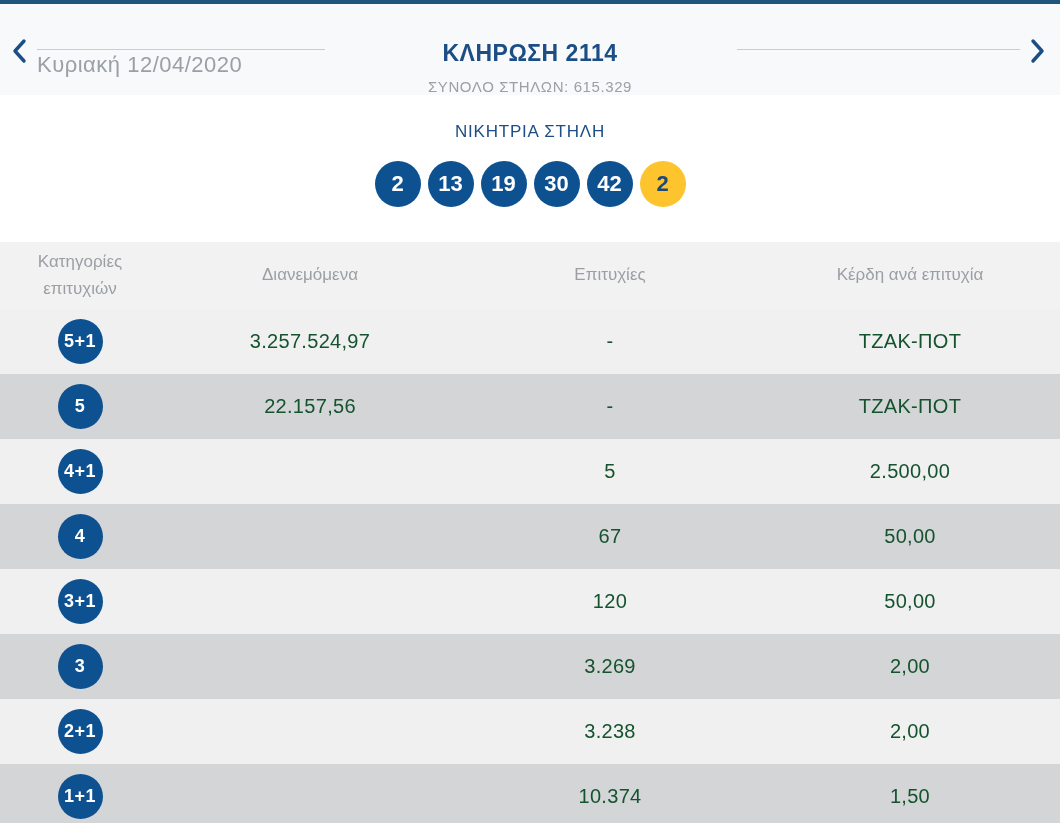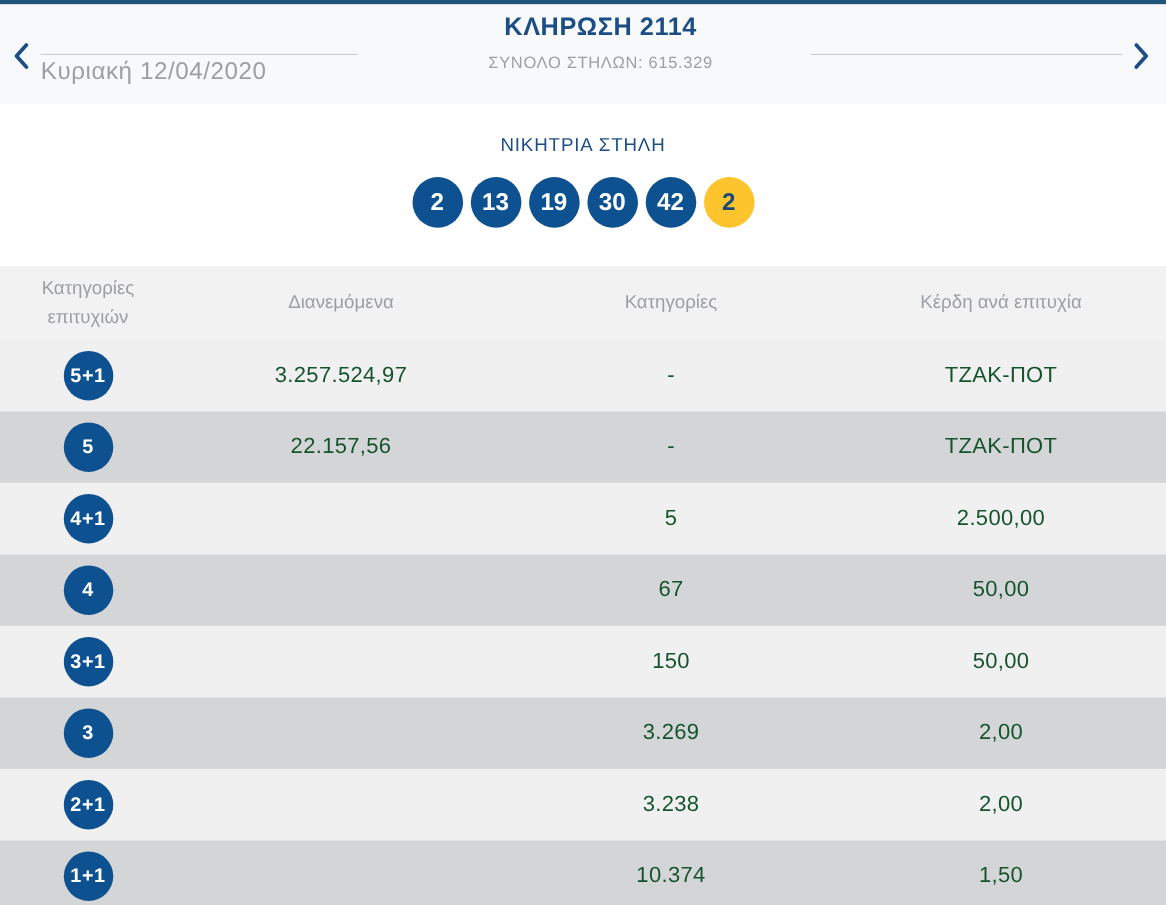--- a/index.html
+++ b/index.html
@@ -12,22 +12,22 @@
   .drawnav { position:relative; height:91px; background:#f8f9fa; }
   .nav-btn { position:absolute; top:33px; width:30px; height:30px; border:none;
     background:transparent; cursor:pointer; display:flex; align-items:center; justify-content:center; }
   .nav-btn.prev { left:4px; }
   .nav-btn.next { right:8px; }
   .nav-line { position:absolute; top:45px; height:1px; background:#c9cdd1; }
   .nav-line.left  { left:37px;  width:288px; }
   .nav-line.right { right:40px; width:283px; }
   .draw-date { position:absolute; left:37px; top:48px; font-size:22px;
     color:#9aa0a6; letter-spacing:0.5px; }
-  .nav-center { position:absolute; left:50%; top:7px; transform:translateX(-50%);
-    text-align:center; white-space:nowrap;margin-left:16px; }
+  .nav-center { position:absolute; left:50%; top:36px; transform:translateX(-50%);
+    text-align:center; white-space:nowrap; }
   .draw-title { font-size:23px; font-weight:bold; color:#1c4e85; letter-spacing:0.5px; }
   .draw-sub { margin-top:11px; font-size:15px; color:#9ba0a5; letter-spacing:0.6px; }
 
   
   .winning { text-align:center; }
   .winning-title { margin-top:27px; font-size:17px; font-weight:normal;
     color:#1c4e85; letter-spacing:0.8px; }
   .balls { margin-top:19px; display:flex; justify-content:center; gap:7px; }
   .ball { width:46px; height:46px; border-radius:50%; background:#0e5191;
     color:#fff; font-size:22px; font-weight:bold; line-height:46px; text-align:center; }
@@ -98,21 +98,21 @@
   <colgroup>
       <col class="c1">
       <col class="c2">
       <col class="c3">
       <col class="c4">
     </colgroup>
   <thead>
     <tr>
       <th>Κατηγορίες επιτυχιών</th>
       <th>Διανεμόμενα</th>
-      <th>Κατηγορίες</th>
+      <th>Επιτυχίες</th>
       <th>Κέρδη ανά επιτυχία</th>
     </tr>
   </thead>
   <tbody id="rows">
       <tr>
         <td><span class="badge">5+1</span></td>
         <td><span class="val">3.257.524,97</span></td>
         <td><span class="val">-</span></td>
         <td><span class="val">ΤΖΑΚ-ΠΟΤ</span></td>
       </tr>
@@ -130,21 +130,21 @@
       </tr>
       <tr>
         <td><span class="badge">4</span></td>
         <td><span class="val"></span></td>
         <td><span class="val">67</span></td>
         <td><span class="val">50,00</span></td>
       </tr>
       <tr>
         <td><span class="badge">3+1</span></td>
         <td><span class="val"></span></td>
-        <td><span class="val">150</span></td>
+        <td><span class="val">120</span></td>
         <td><span class="val">50,00</span></td>
       </tr>
       <tr>
         <td><span class="badge">3</span></td>
         <td><span class="val"></span></td>
         <td><span class="val">3.269</span></td>
         <td><span class="val">2,00</span></td>
       </tr>
       <tr>
         <td><span class="badge">2+1</span></td>

